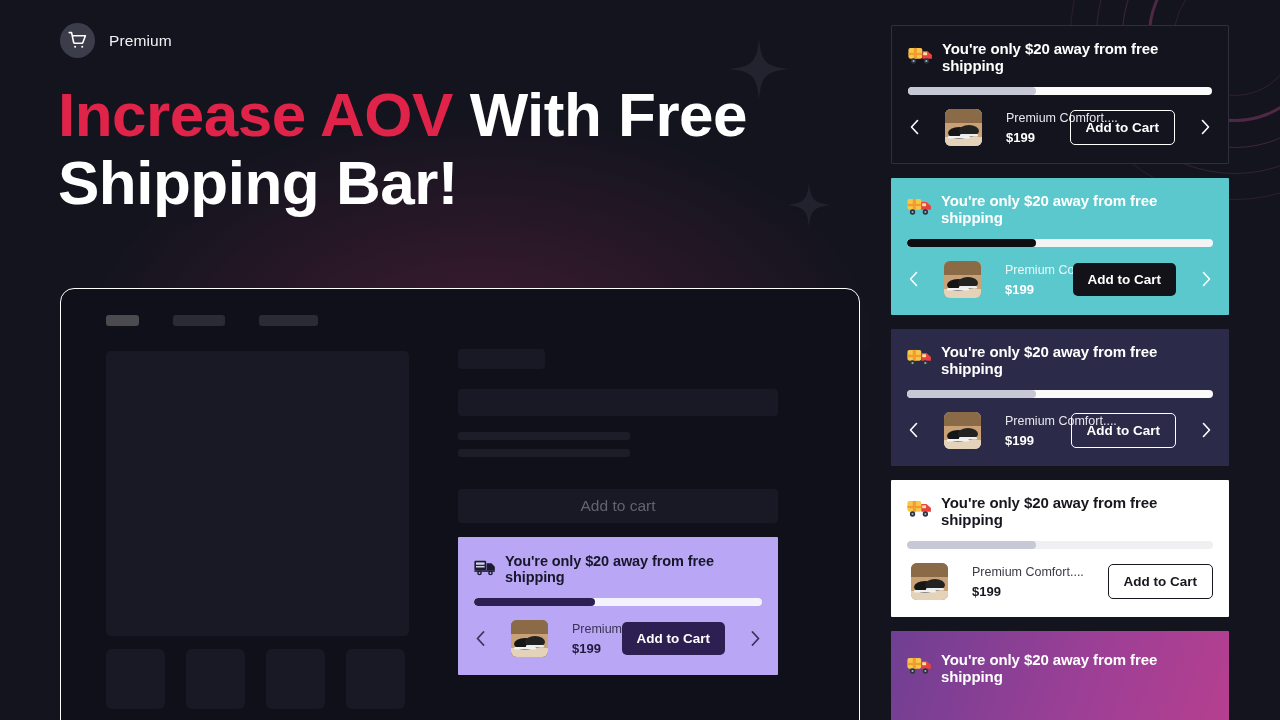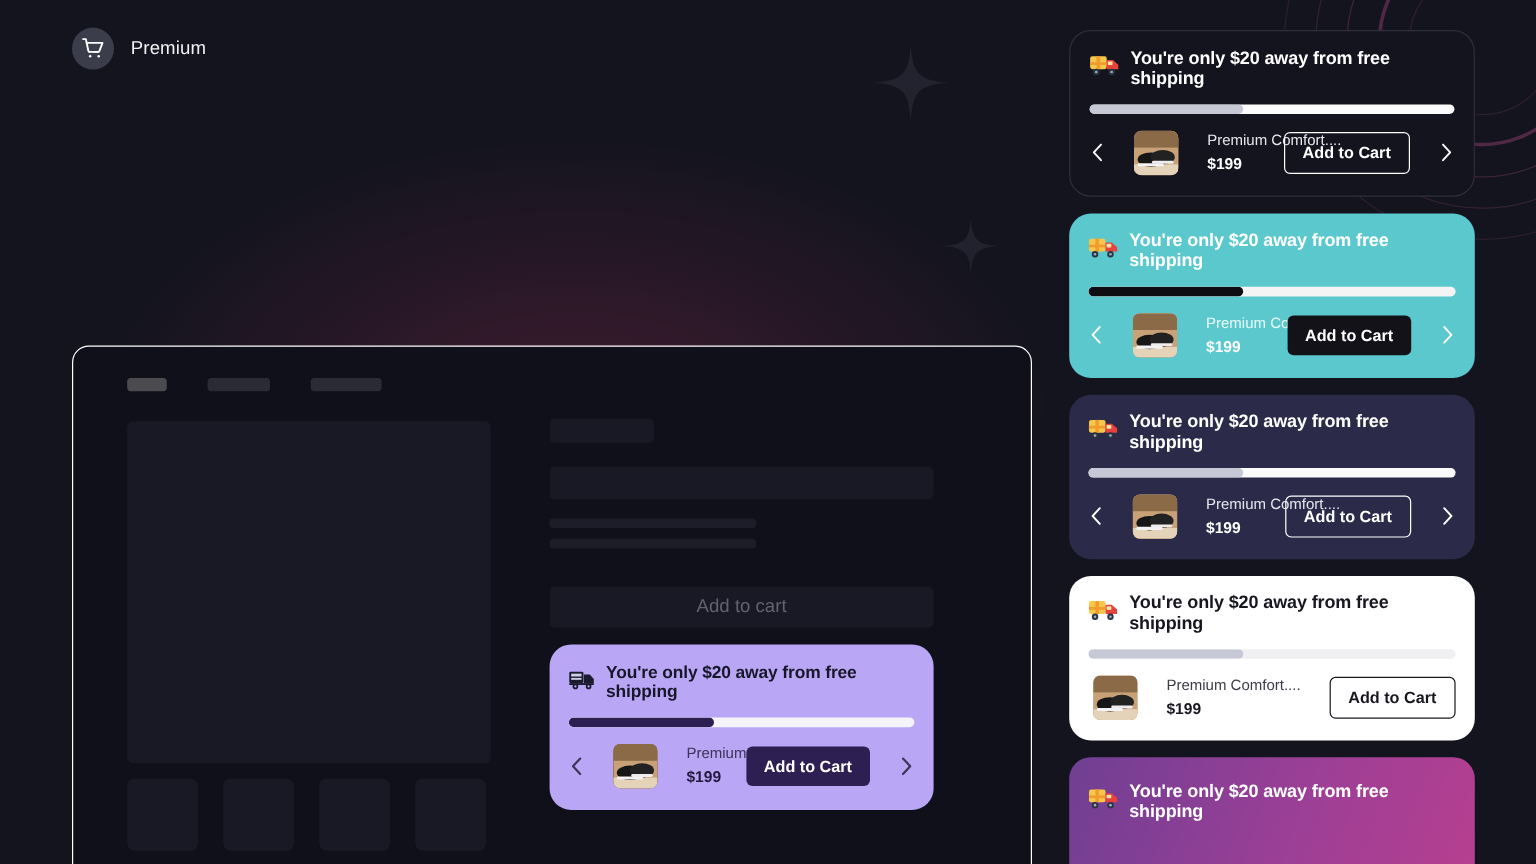--- a/index.html
+++ b/index.html
@@ -67,21 +67,21 @@
   .mk-right .sk.t3 { width:172px; height:8px; background:#1d1d2a; border-radius:3px; margin-top:16px; }
   .mk-right .sk.t4 { width:172px; height:8px; background:#1d1d2a; border-radius:3px; margin-top:9px; }
   .mk-addcart {
     width:320px; height:34px; margin-top:32px; background:#191926; border-radius:4px;
     display:flex; align-items:center; justify-content:center;
     color:#63636f; font-size:15.5px; font-weight:400;
   }
 
   
   .ship {
-    border-radius:18px; padding:14px 16px 15px;
+    border-radius:1px; padding:14px 16px 15px;
   }
   .ship-head { display:flex; align-items:center; gap:9px; }
   .ship-title { font-size:15px; font-weight:700; letter-spacing:-0.1px; }
   .truck { flex:0 0 auto; }
   .bar { height:8px; border-radius:5px; overflow:hidden; margin-top:13px; }
   .bar-fill { height:100%; border-radius:5px; }
   .ship-row { display:flex; align-items:center; gap:24px; margin-top:12px; }
   .chev { flex:0 0 auto; display:flex; align-items:center; justify-content:center; width:13px; }
   .prod-img {
     width:37px; height:37px; border-radius:6px; flex:0 0 auto; overflow:hidden;
@@ -182,20 +182,24 @@
     <span class="brand-badge">
       <svg width="19" height="19" viewBox="0 0 24 24" fill="none" stroke="#ffffff" stroke-width="2" stroke-linecap="round" stroke-linejoin="round">
         <circle cx="9" cy="20" r="1.3" fill="#fff" stroke="none"></circle>
         <circle cx="18" cy="20" r="1.3" fill="#fff" stroke="none"></circle>
         <path d="M1.5 2h3l2.6 12.2a1.6 1.6 0 0 0 1.6 1.3h8.6a1.6 1.6 0 0 0 1.6-1.3L22 6H5.2"></path>
       </svg>
     </span>
     <span class="brand-name">Premium</span>
   </div>
 
+  <h1 class="headline">
+    <span class="accent">Increase AOV</span><span> With Free</span>
+    <span class="l2">Shipping Bar!</span>
+  </h1>
 
   <div class="mockup">
     <div class="mk-nav">
       <span class="sk n1"></span>
       <span class="sk n2"></span>
       <span class="sk n3"></span>
     </div>
 
     <div class="mk-hero"></div>
 

